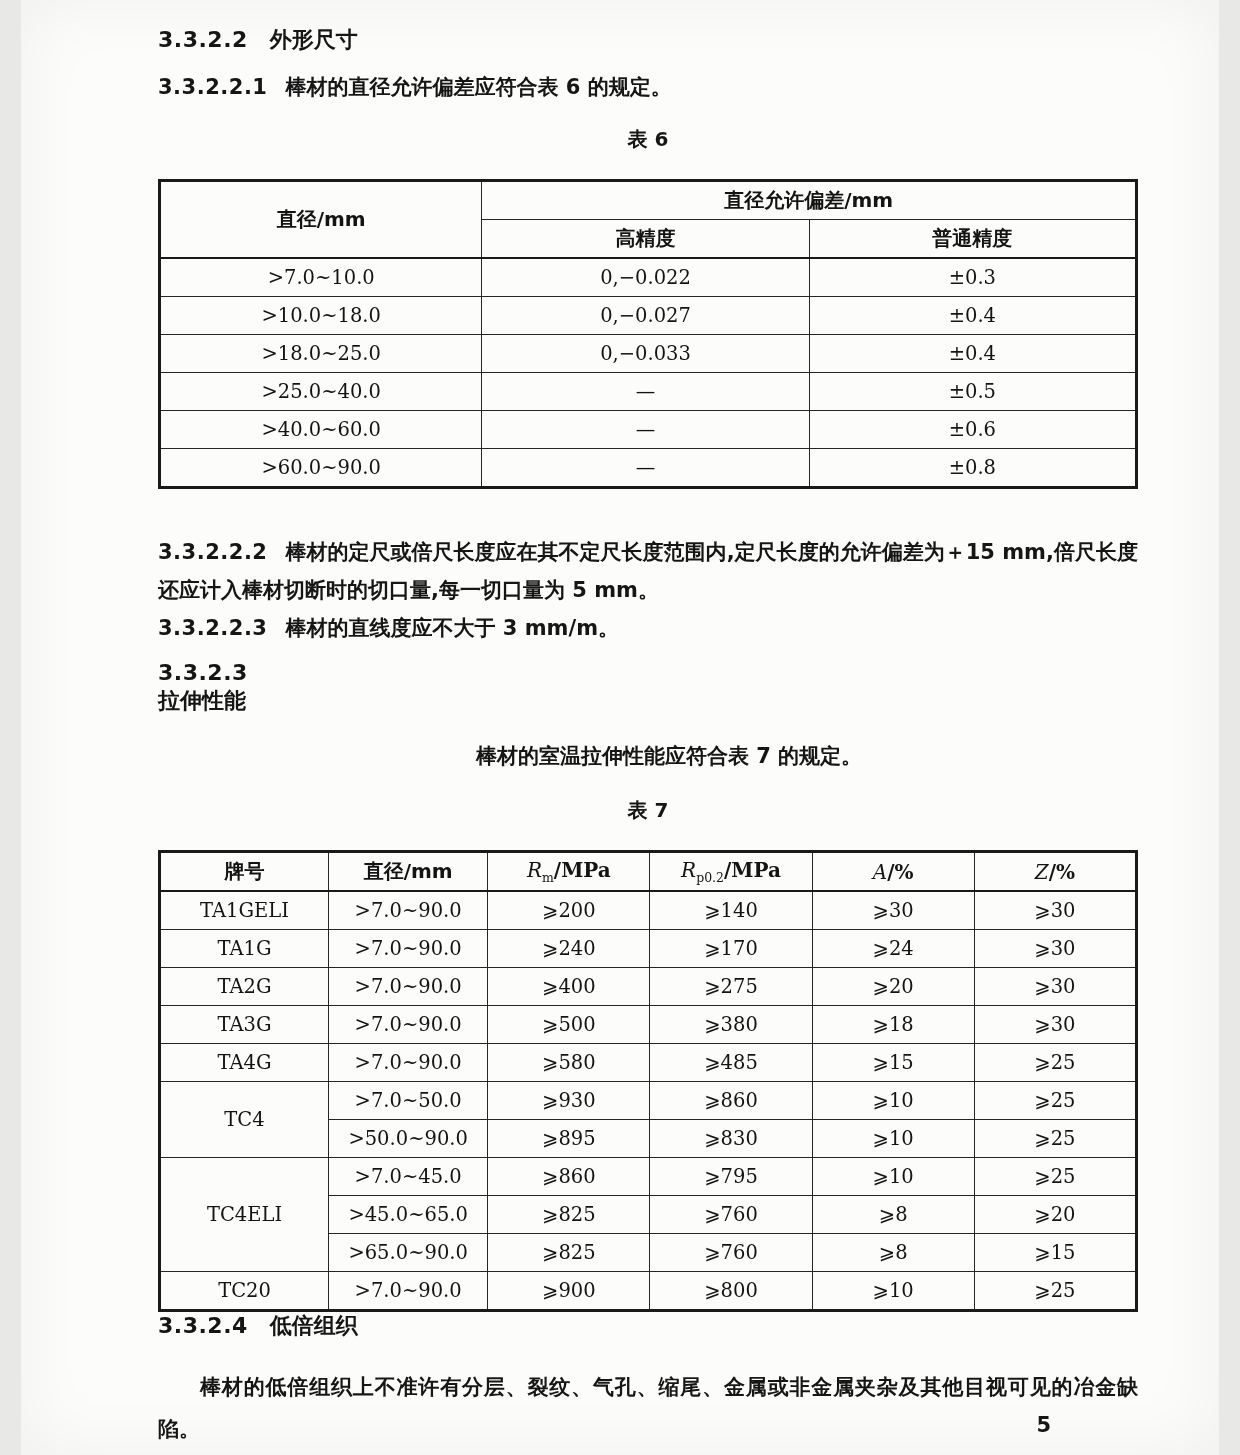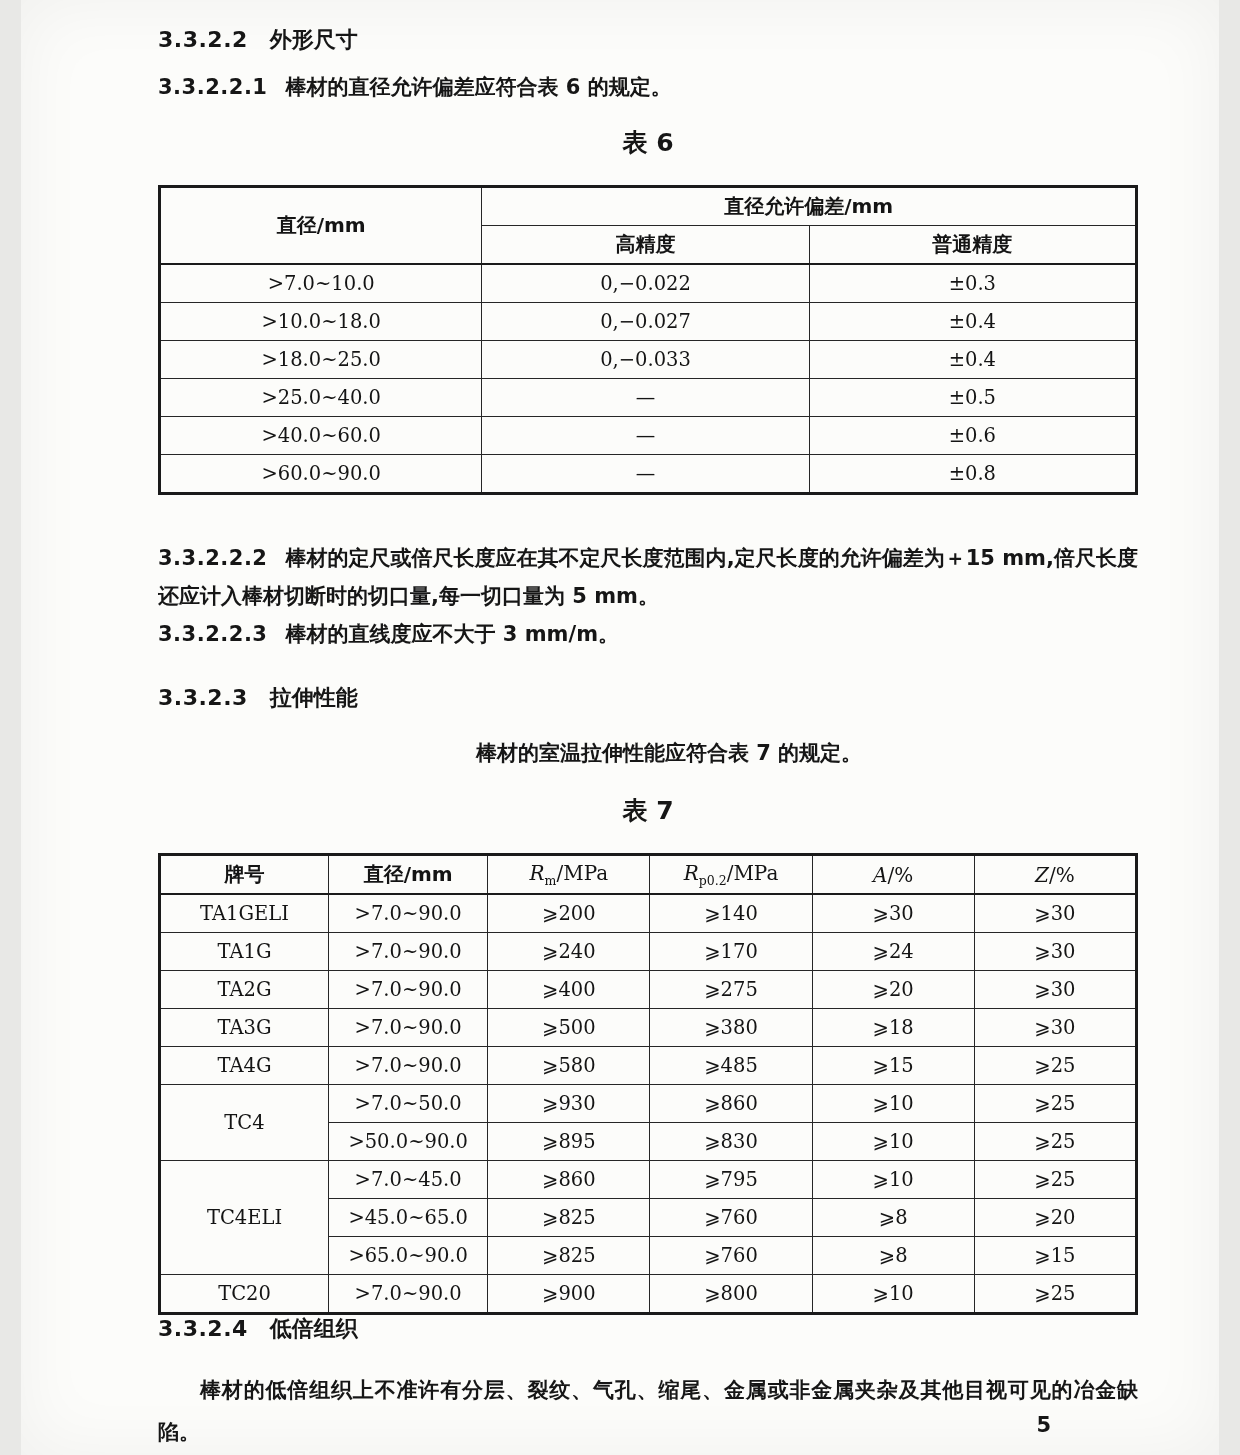--- a/index.html
+++ b/index.html
@@ -22,21 +22,21 @@
     display:flex;align-items:baseline;
   }
   .sec-heading .num{margin-right:22px;letter-spacing:0.5px;}
   .para{
     font-size:21px;font-weight:700;line-height:38px;
     text-align:justify;margin:0;
   }
   .para .pnum{margin-right:18px;letter-spacing:0.5px;}
   .indent{text-indent:2em;text-align:center;}
   .tbl-caption{
-    text-align:center;font-size:25px;font-weight:700;
+    text-align:center;font-size:20px;font-weight:700;
   }
   table{
     width:100%;
     border-collapse:collapse;
     table-layout:fixed;
     border:3px solid #1a1a1a;
     font-family:"DejaVu Serif","DejaVu Sans","Liberation Serif",serif;
     font-size:19.5px;
     color:#141414;
   }
@@ -60,31 +60,31 @@
   thead td i{
     font-family:"DejaVu Serif","Liberation Serif",serif;
     font-weight:400;font-style:italic;
   }
   thead td sub{
     font-family:"DejaVu Serif","Liberation Serif",serif;
     font-weight:400;font-size:12.5px;
   }
   thead td .rest{
     font-family:"DejaVu Serif","Liberation Serif",serif;
-    font-weight:400;
+    font-weight:700;
   }
   .page-number{
     position:absolute;
     right:168px;bottom:18px;
     font-size:21px;font-weight:700;
     font-family:"DejaVu Sans","Liberation Sans",sans-serif;
   }
   
   .mt18{margin-top:18px;} .mt24{margin-top:24px;} .mt26{margin-top:26px;}
-  .mt28{margin-top:31px;} .mt30{margin-top:44px;} .mt40{}
+  .mt28{margin-top:12px;flex-direction:column;} .mt30{margin-top:44px;} .mt40{}
   .mb26{margin-bottom:26px;}
   .tight{line-height:30px;}
 </style>
 </head>
 <body>
 
 <div class="page">
   <div class="content">
 
     <div class="sec-heading">

